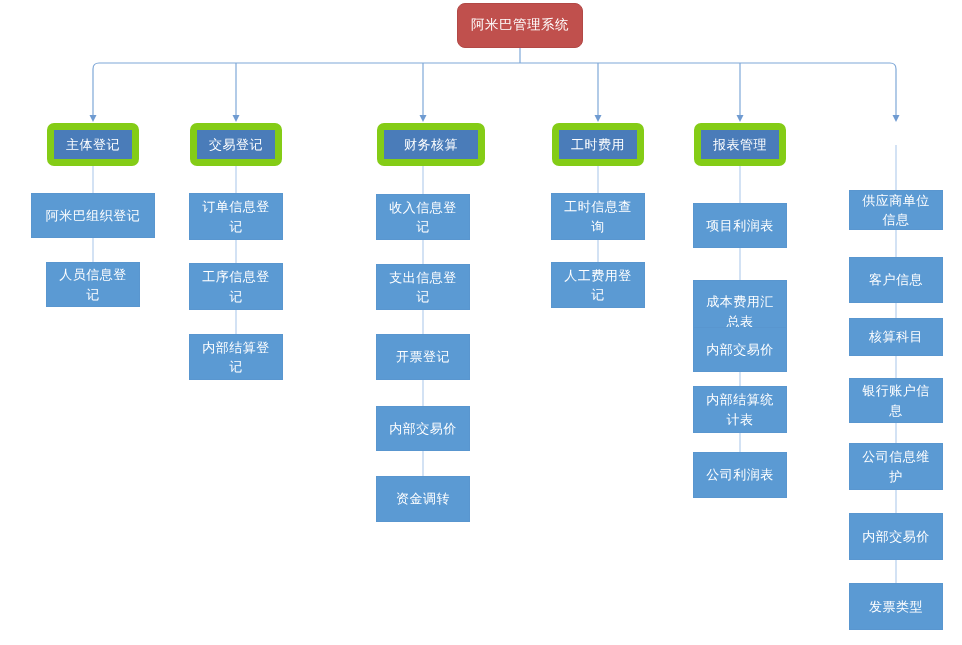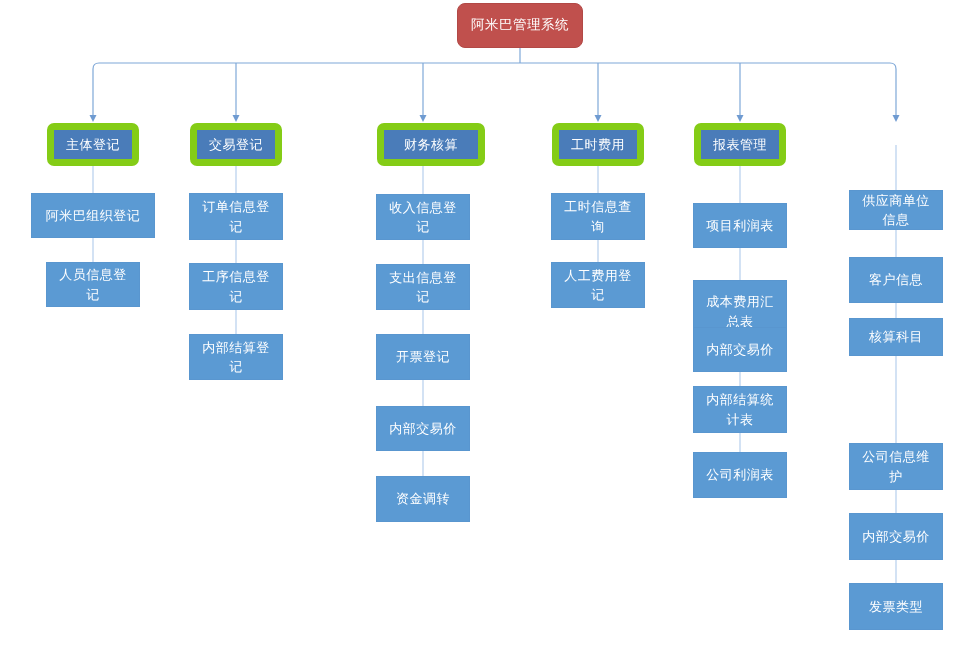--- a/index.html
+++ b/index.html
@@ -98,17 +98,18 @@
   <div class="node header" style="left:694px;top:123px;width:92px;height:43px">报表管理</div>
   <div class="node child" style="left:693px;top:203px;width:94px;height:45px">项目利润表</div>
   <div class="node child" style="left:693px;top:280px;width:94px;height:63px">成本费用汇总表</div>
   <div class="node child" style="left:693px;top:327px;width:94px;height:45px">内部交易价</div>
   <div class="node child" style="left:693px;top:452px;width:94px;height:46px">公司利润表</div>
   <div class="node child" style="left:693px;top:386px;width:94px;height:47px">内部结算统计表</div>
 
   <div class="node child" style="left:849px;top:190px;width:94px;height:40px">供应商单位信息</div>
   <div class="node child" style="left:849px;top:257px;width:94px;height:46px">客户信息</div>
   <div class="node child" style="left:849px;top:318px;width:94px;height:38px">核算科目</div>
+  <div class="node child" style="left:849px;top:378px;width:94px;height:45px">银行账户信息</div>
   <div class="node child" style="left:849px;top:443px;width:94px;height:47px">公司信息维护</div>
   <div class="node child" style="left:849px;top:513px;width:94px;height:47px">内部交易价</div>
   <div class="node child" style="left:849px;top:583px;width:94px;height:47px">发票类型</div>
 
 </div>
 
 </body></html>

